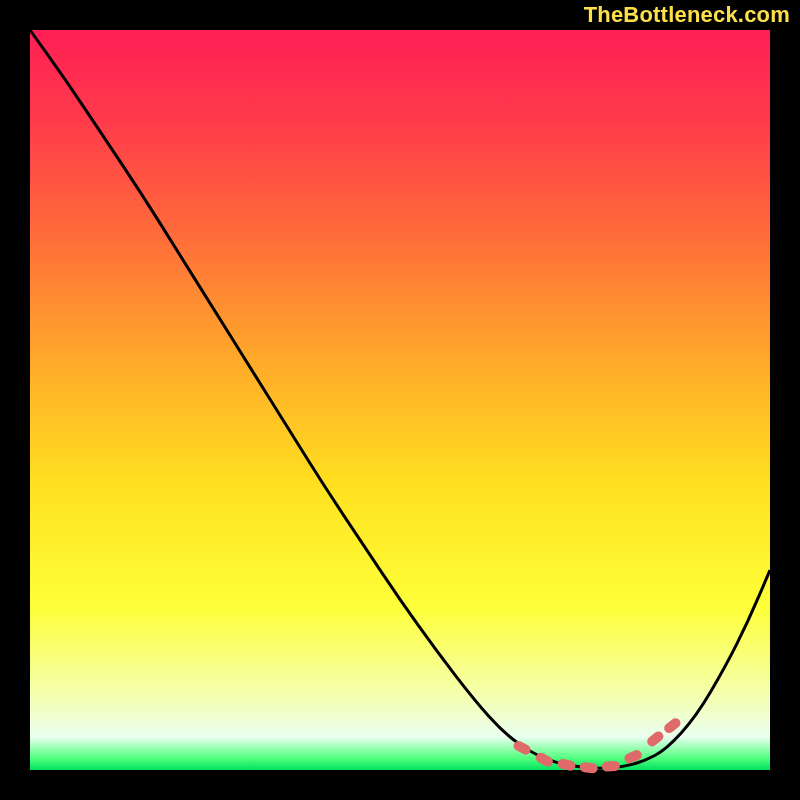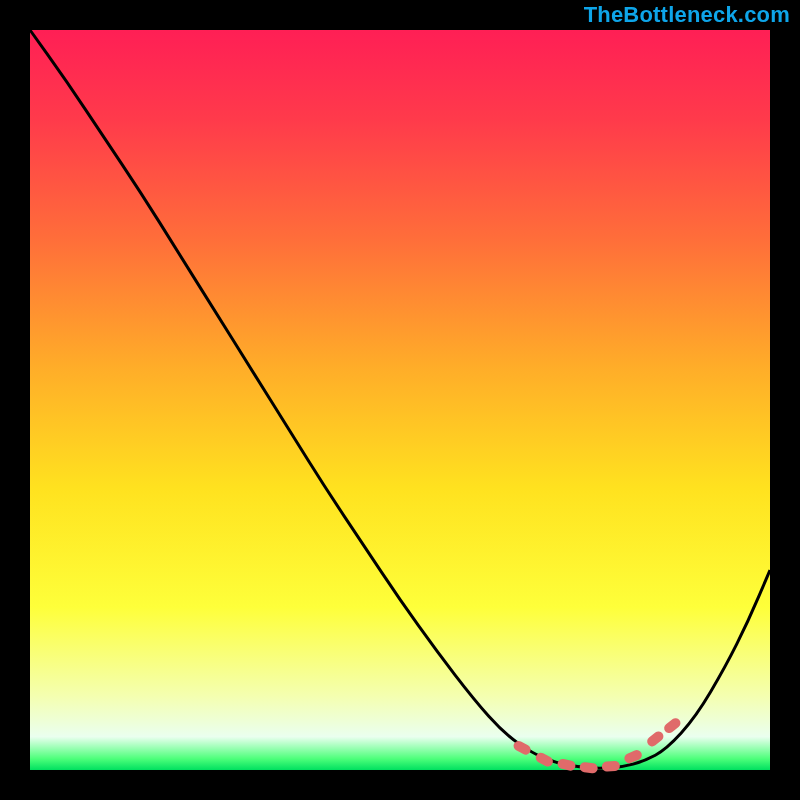--- a/index.html
+++ b/index.html
@@ -10,21 +10,21 @@
     height: 800px;
     background: #000;
   }
   .watermark {
     position: absolute;
     top: 2px;
     right: 10px;
     font-family: Arial, Helvetica, sans-serif;
     font-size: 22px;
     font-weight: 600;
-    color: #0ea5e9;
+    color: #fde047;
     letter-spacing: 0.2px;
   }
   .plot {
     position: absolute;
     left: 30px;
     top: 30px;
     width: 740px;
     height: 740px;
   }
   .gradient {

